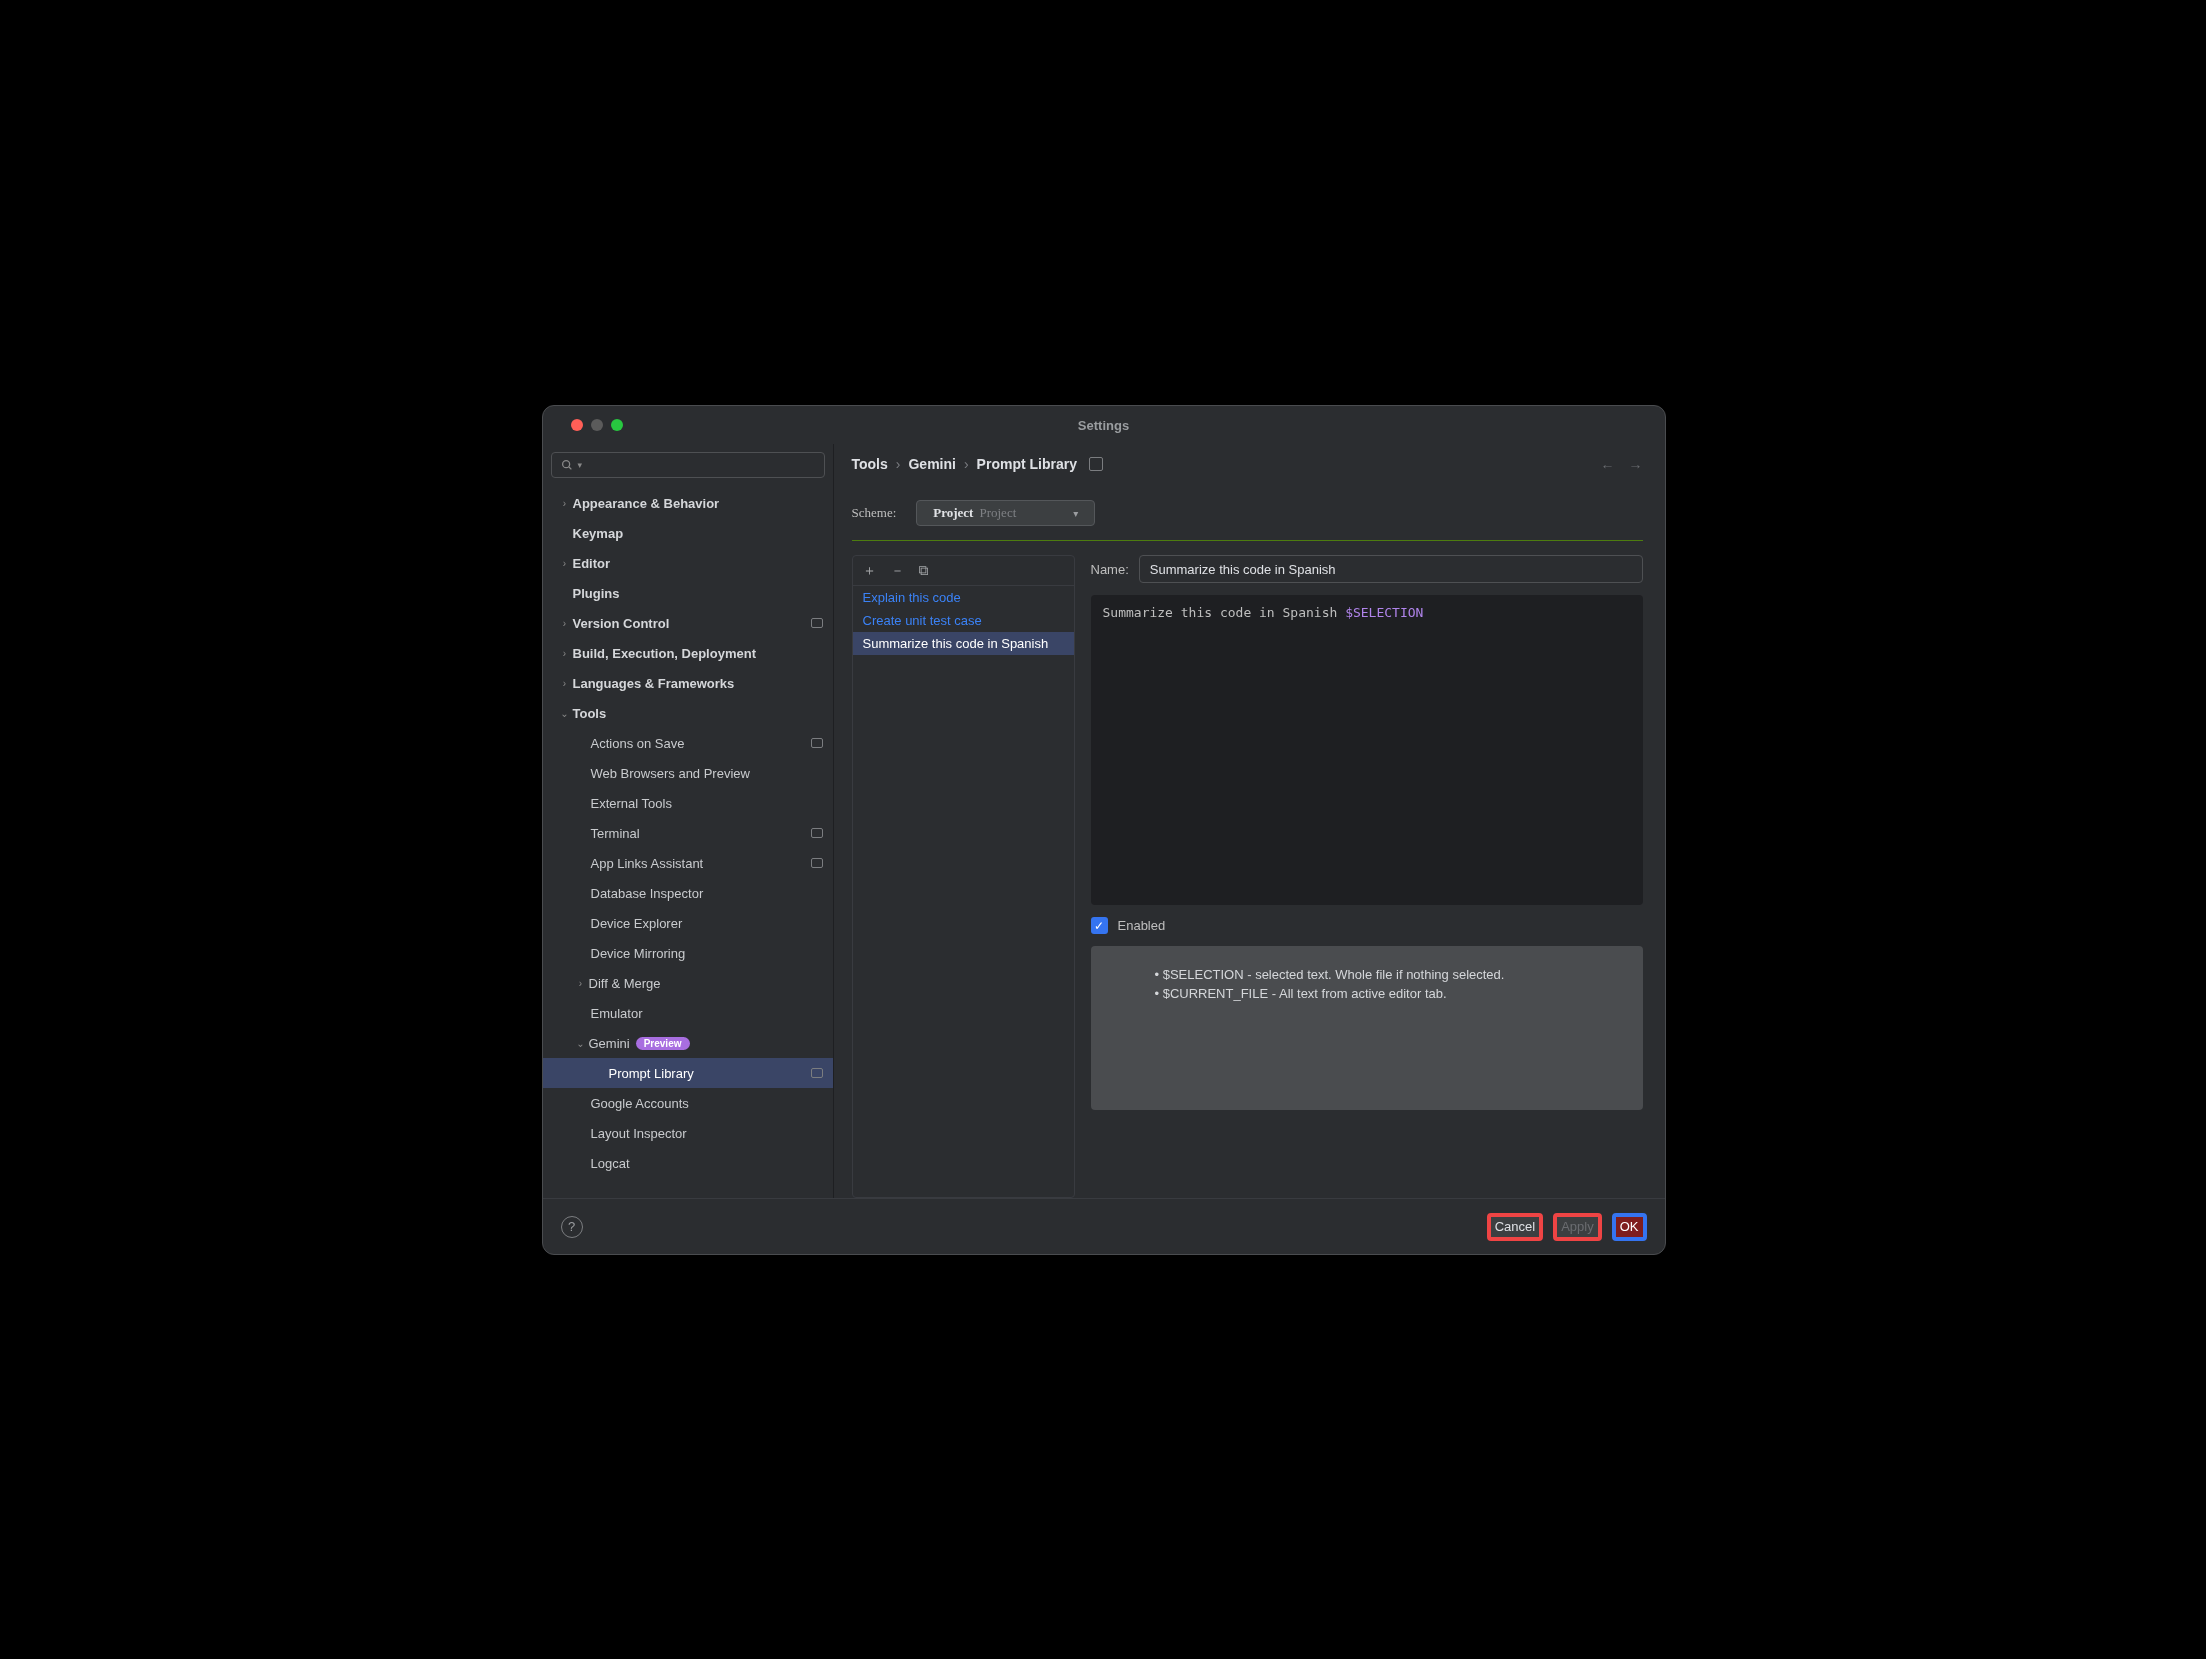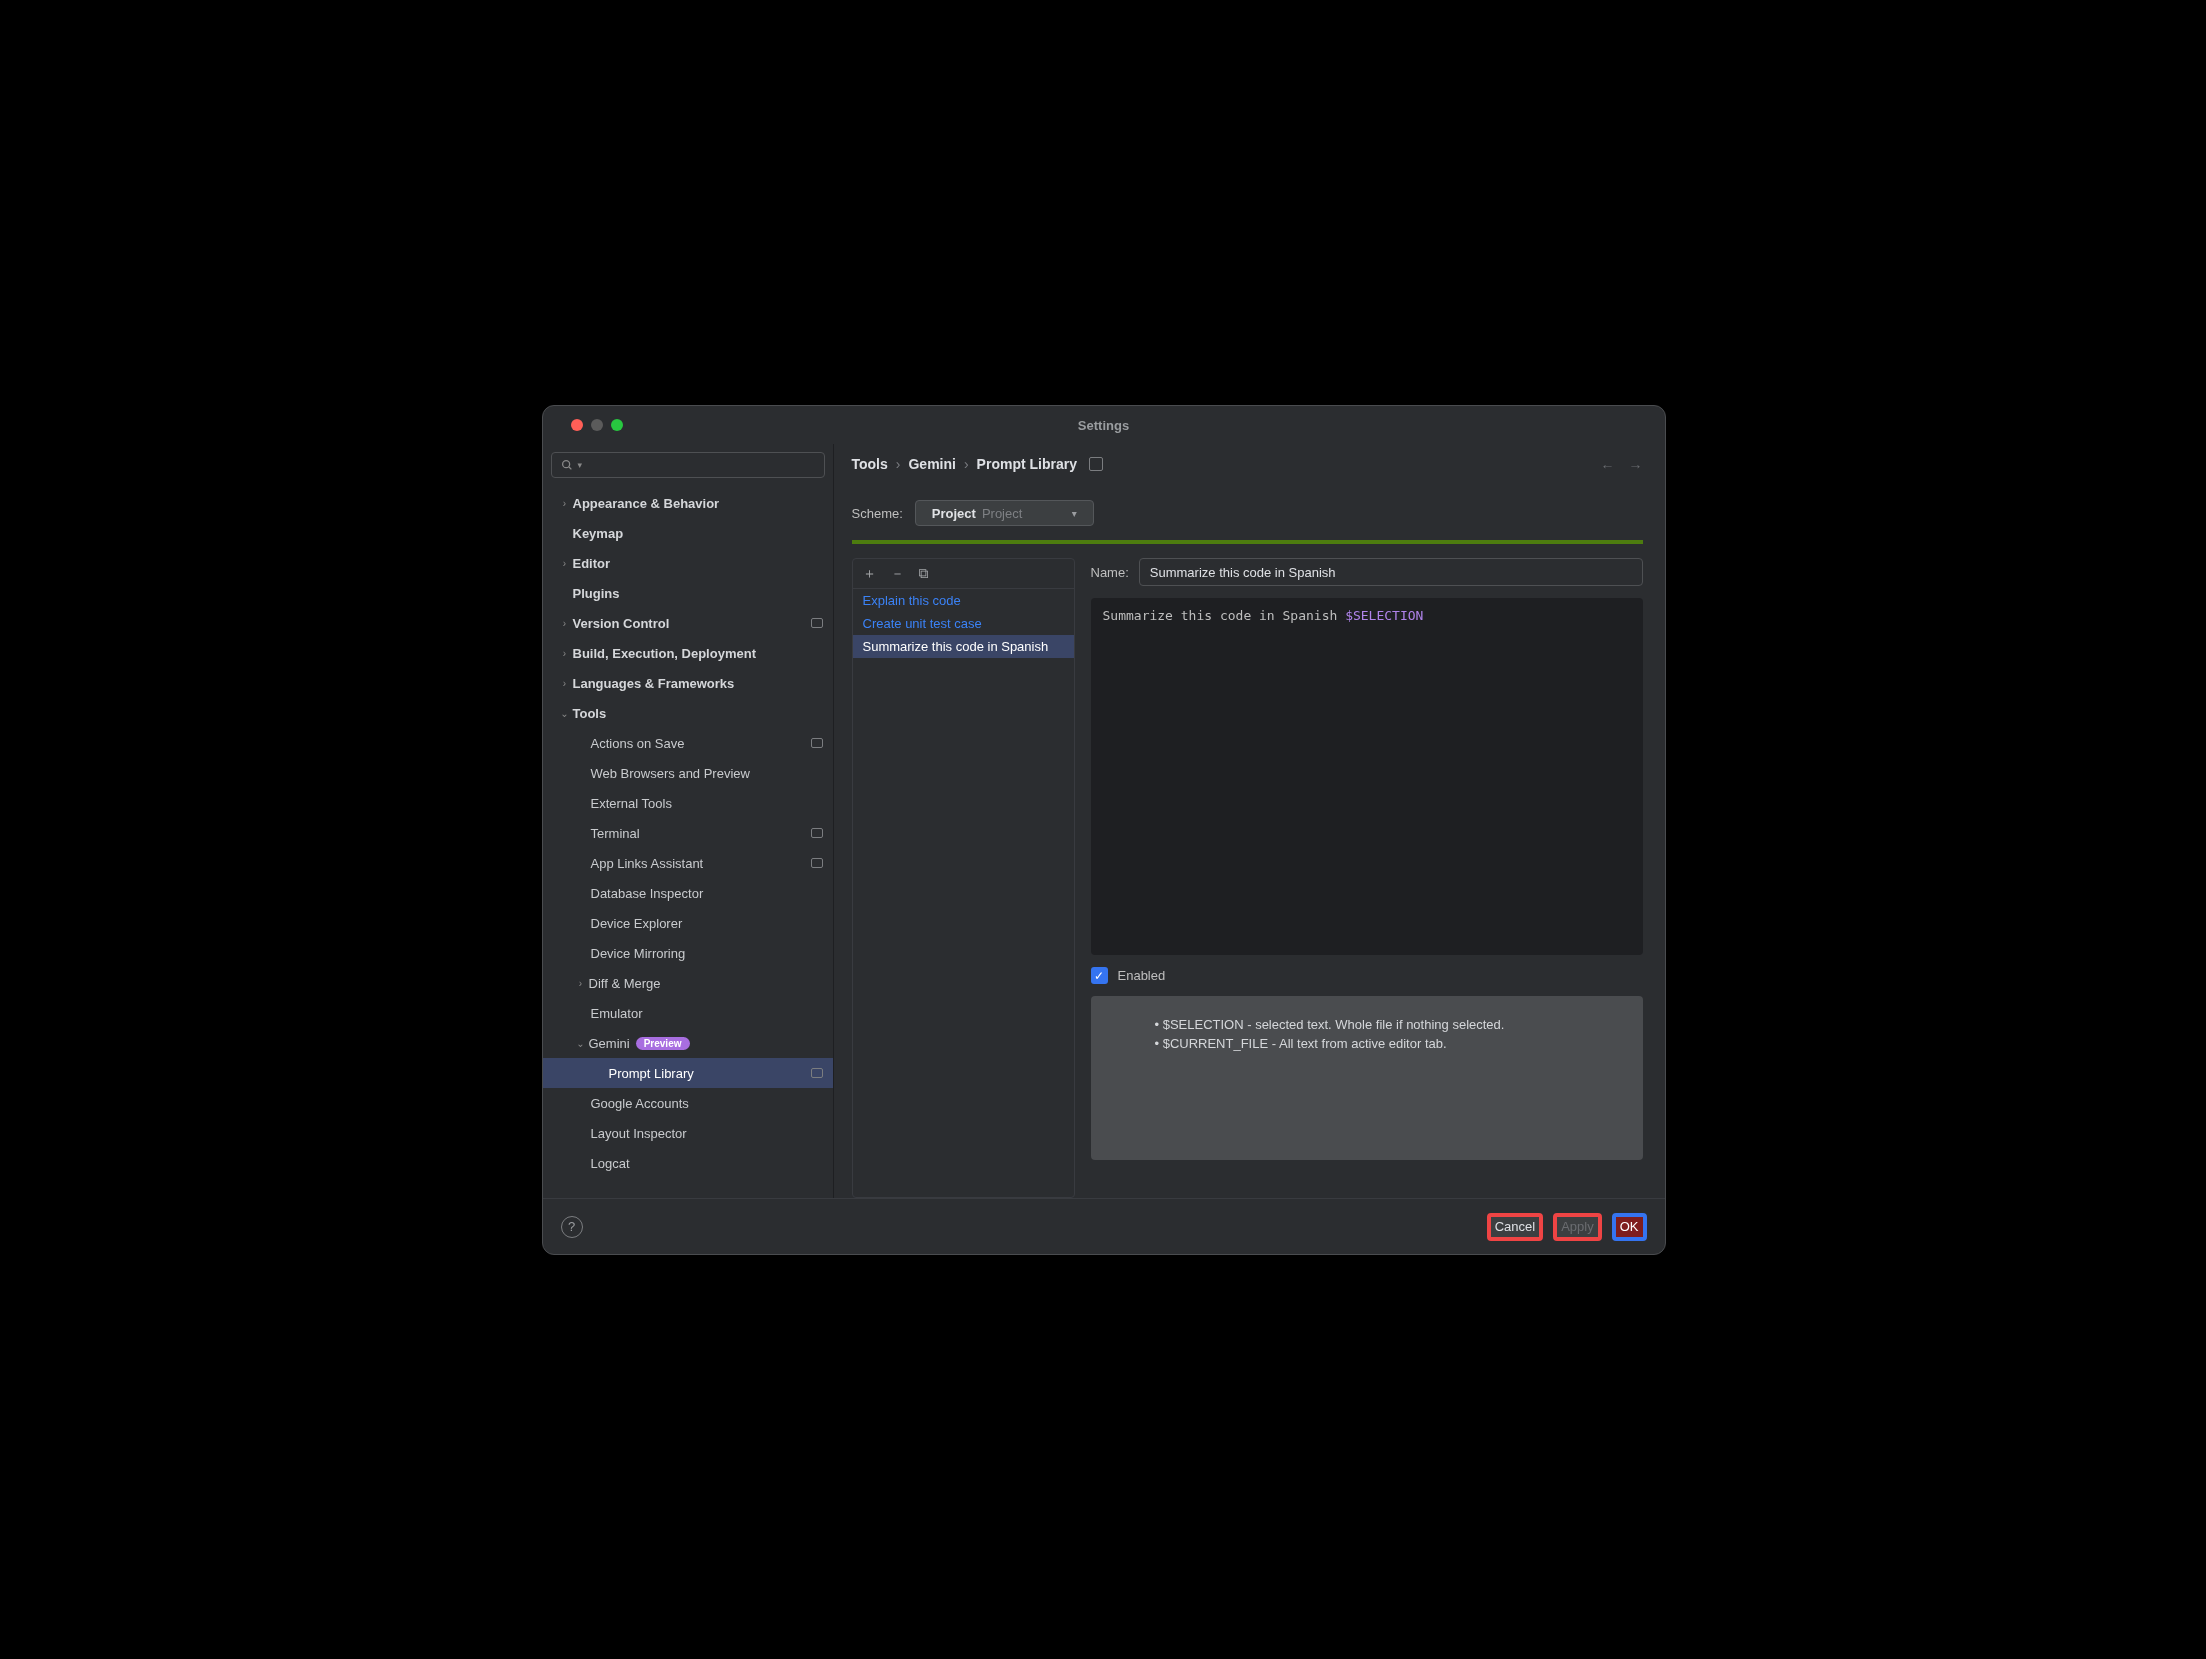--- a/index.html
+++ b/index.html
@@ -128,24 +128,25 @@
 }
 .breadcrumb .sep { color: #7a7c80; font-weight: 400; }
 .breadcrumb .restart-icon {
   width: 14px; height: 14px; border: 1px solid #7b7d80; border-radius: 2px;
   margin-left: 4px;
 }
 .nav-arrows { margin-left: auto; display: flex; gap: 14px; color: #6a6c70; }
 .scheme-row {
   display: flex;
   align-items: center;
-  gap: 12px;
+  gap: 20px;
   margin-top: 28px;
   padding-bottom: 14px;
-  border-bottom: 4px solid #4d7c0f;
+  border-bottom: 1px solid #4d7c0f;
+  font-family: Liberation Serif, serif;
 }
 .scheme-label { color: #bfbfbf; }
 .scheme-select {
   background: #3c3f41;
   border: 1px solid #54575a;
   border-radius: 4px;
   height: 26px;
   display: flex;
   align-items: center;
   padding: 0 16px;
@@ -205,21 +206,21 @@
   flex: 1;
   height: 28px;
   background: #2b2d30;
   border: 1px solid #4e5053;
   border-radius: 4px;
   color: #dfe1e5;
   padding: 0 10px;
   font-size: 13px;
 }
 .editor {
-  height: 357px;
+  height: 310px;
   background: #1e1f22;
   border-radius: 4px;
   padding: 10px 12px;
   font-family: "Menlo", "Consolas", monospace;
   color: #bfbfbf;
   white-space: pre;
 }
 .editor .var { color: #b084eb; }
 .check-row { display: flex; align-items: center; gap: 10px; }
 .checkbox {

